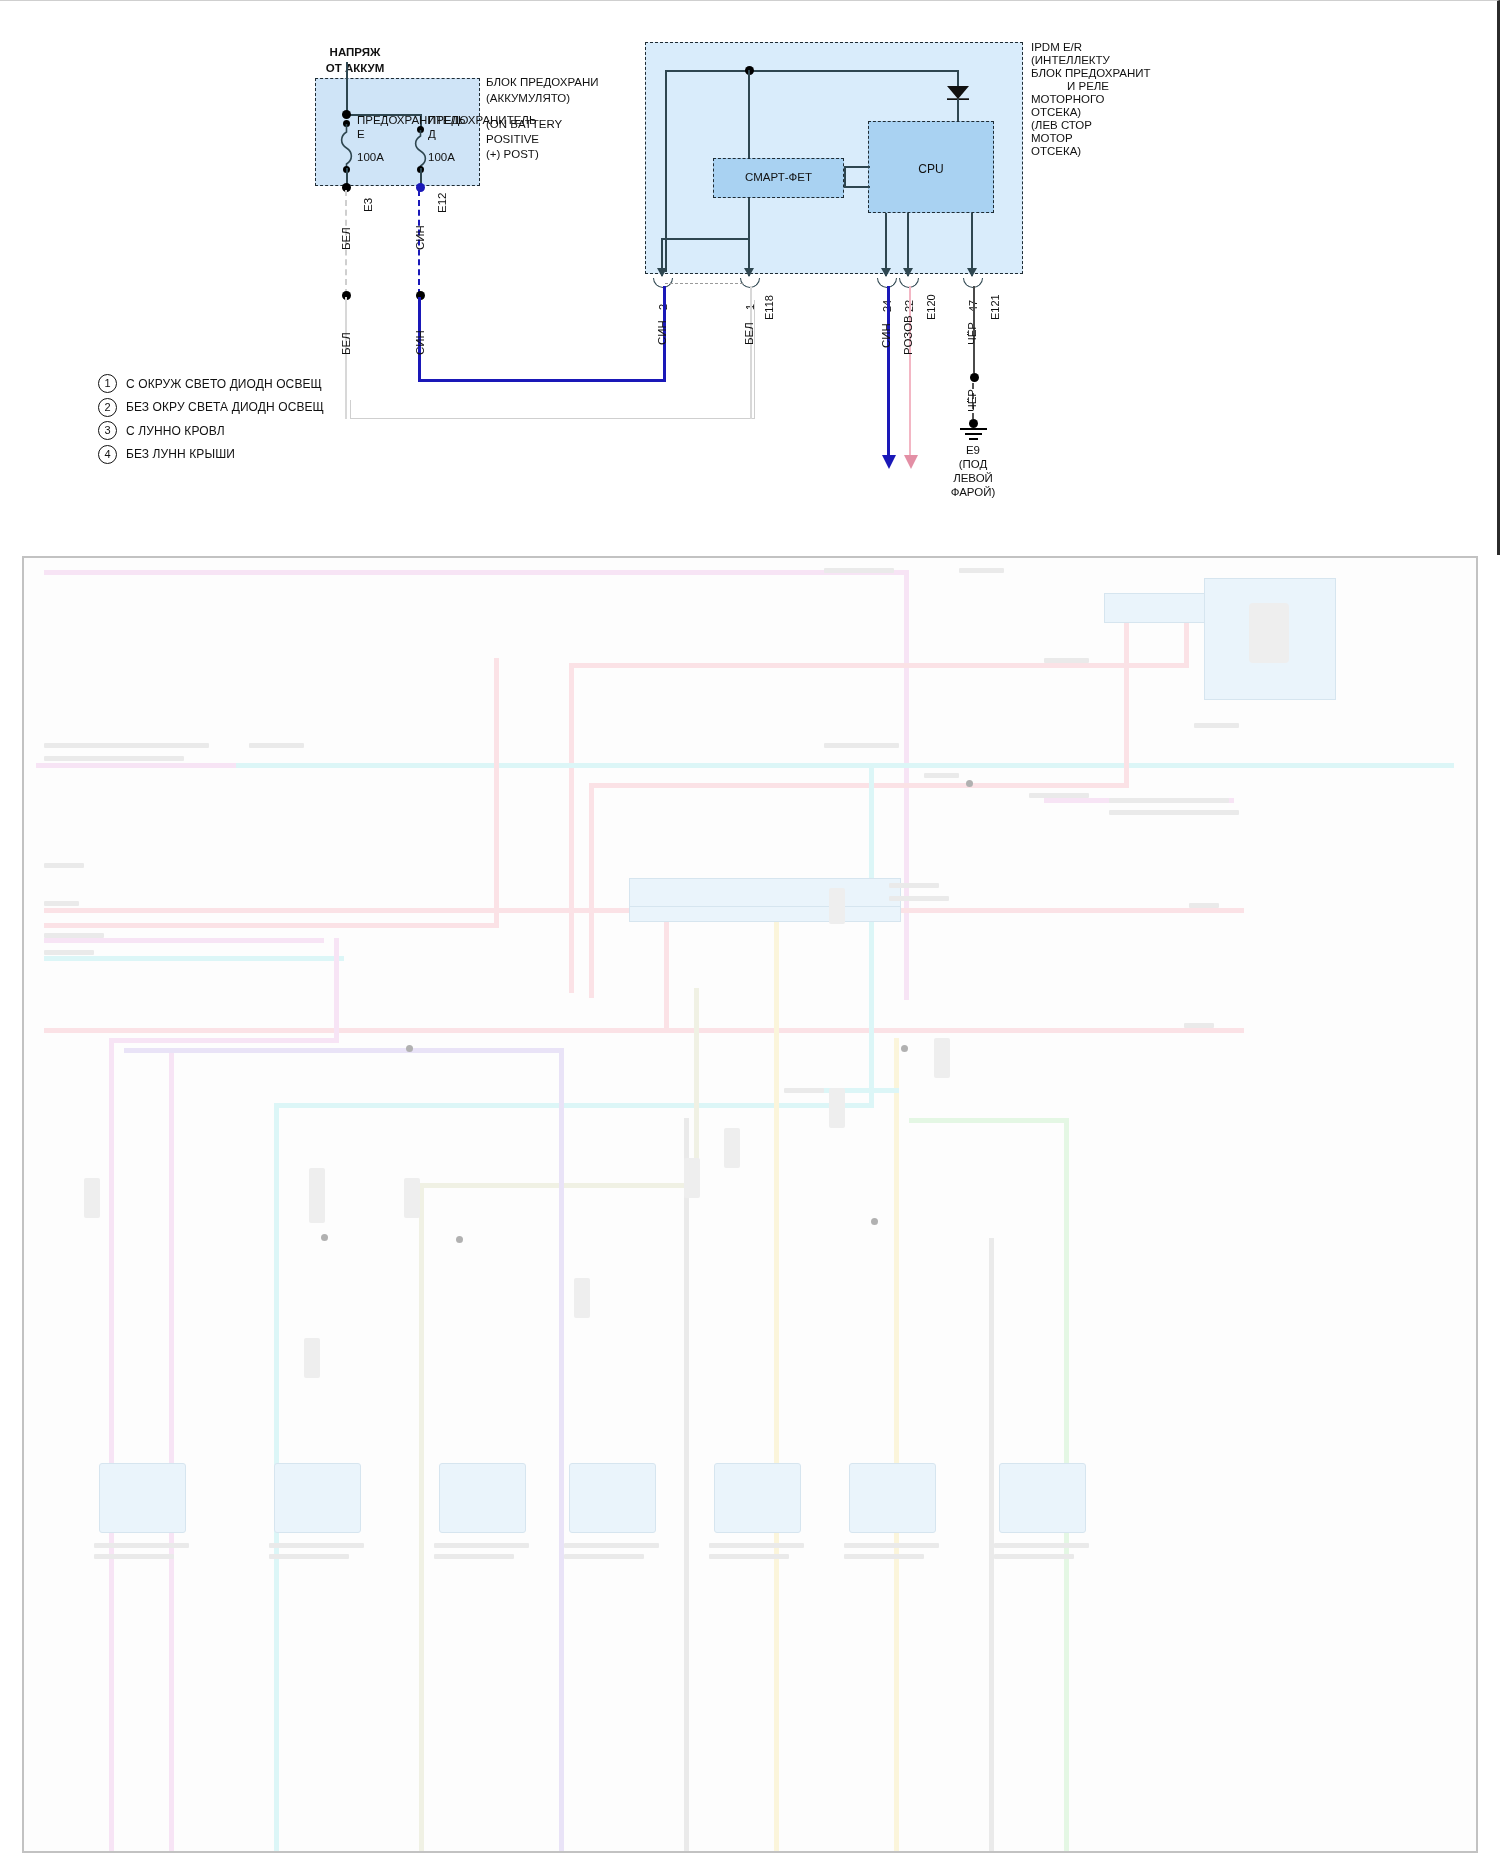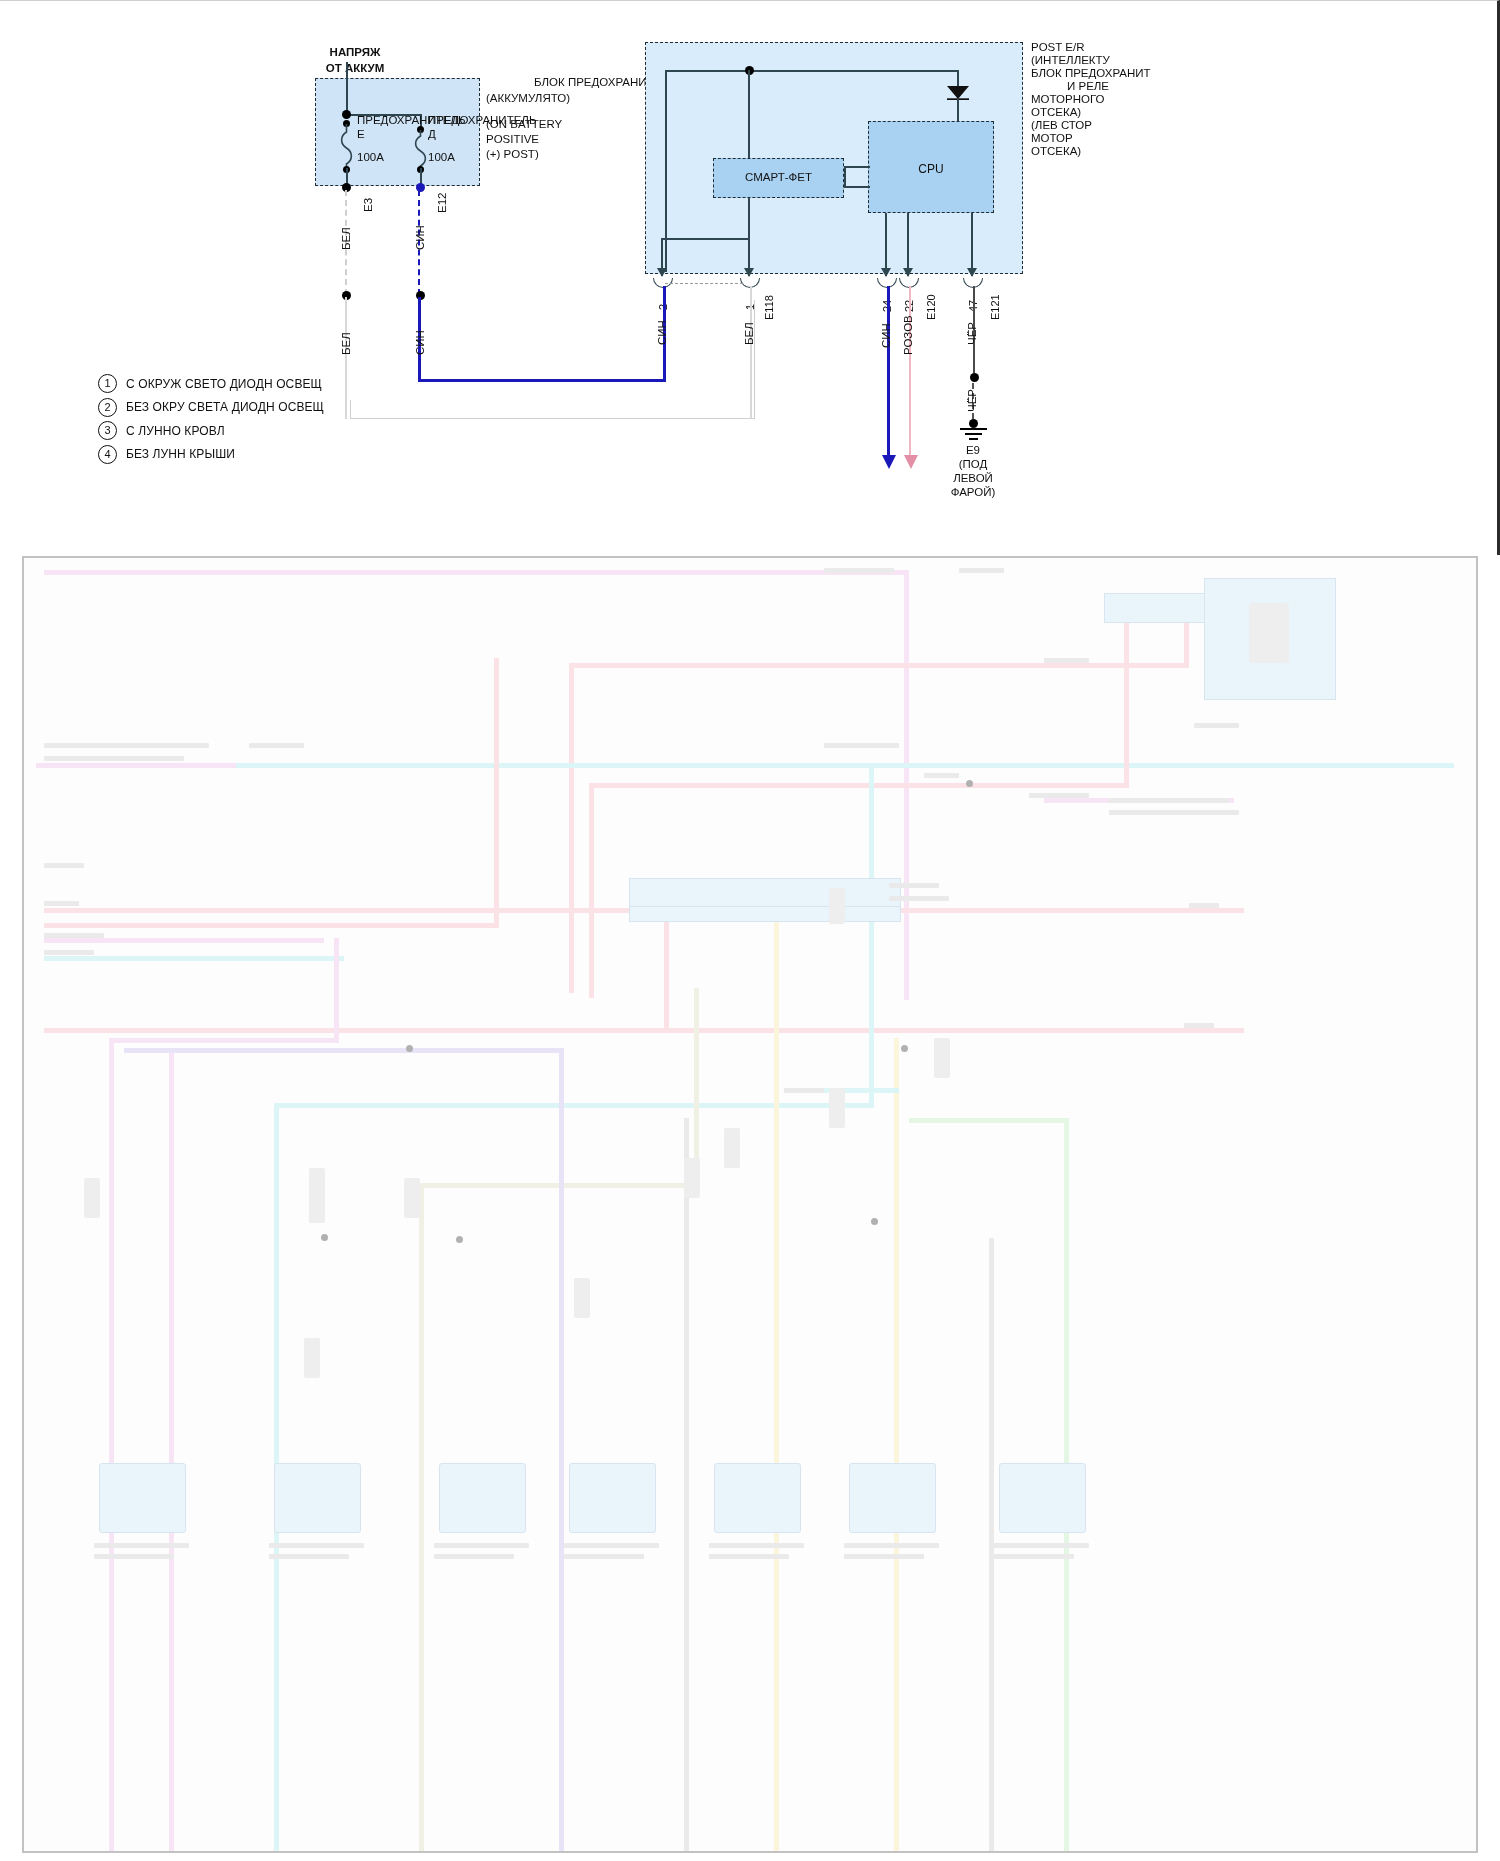--- a/index.html
+++ b/index.html
@@ -80,21 +80,21 @@
 <div id="page">
 
   <div id="sheet-top">
     <div id="sheet-top-border"></div>
 
     <div class="lbl c" style="left:300px;top:46px;width:110px;font-weight:600;">НАПРЯЖ</div>
     <div class="lbl c" style="left:300px;top:62px;width:110px;font-weight:600;">ОТ АККУМ</div>
 
     <div class="dashbox" style="left:315px;top:78px;width:165px;height:108px;"></div>
 
-    <div class="lbl" style="left:486px;top:76px;width:170px;margin-left:48px;">БЛОК ПРЕДОХРАНИ</div>
+    <div class="lbl" style="left:486px;top:76px;width:170px;">БЛОК ПРЕДОХРАНИ</div>
     <div class="lbl" style="left:486px;top:92px;width:170px;">(АККУМУЛЯТО)</div>
     <div class="lbl" style="left:486px;top:118px;width:170px;">(ON BATTERY</div>
     <div class="lbl" style="left:486px;top:133px;width:170px;">POSITIVE</div>
     <div class="lbl" style="left:486px;top:148px;width:170px;">(+) POST)</div>
 
     <div class="w wv" style="left:346px;top:62px;height:56px;"></div>
 
     <div class="w wh" style="left:346px;top:114px;width:75px;"></div>
     <div class="dot" style="left:342px;top:110px;"></div>
     <div class="w wv" style="left:420px;top:114px;height:16px;"></div>
@@ -137,21 +137,21 @@
     <div class="w wh blue" style="left:418px;top:379px;width:248px;height:2.6px;"></div>
     <div class="vlbl" style="left:414px;top:250px;">СИН</div>
     <div class="vlbl" style="left:414px;top:355px;">СИН</div>
 
     <div style="position:absolute;left:350px;top:418px;width:405px;height:1.4px;background:#cfcfcf;"></div>
     <div style="position:absolute;left:350px;top:400px;width:1.4px;height:18px;background:#cfcfcf;"></div>
     <div style="position:absolute;left:754px;top:300px;width:1.4px;height:118px;background:#cfcfcf;"></div>
 
     <div class="dashbox pale" style="left:645px;top:42px;width:378px;height:232px;"></div>
 
-    <div class="lbl" style="left:1031px;top:41px;">POST E/R</div>
+    <div class="lbl" style="left:1031px;top:41px;">IPDM E/R</div>
     <div class="lbl" style="left:1031px;top:54px;">(ИНТЕЛЛЕКТУ</div>
     <div class="lbl" style="left:1031px;top:67px;">БЛОК ПРЕДОХРАНИТ</div>
     <div class="lbl" style="left:1031px;top:80px;padding-left:36px;">И РЕЛЕ</div>
     <div class="lbl" style="left:1031px;top:93px;">МОТОРНОГО</div>
     <div class="lbl" style="left:1031px;top:106px;">ОТСЕКА)</div>
     <div class="lbl" style="left:1031px;top:119px;">(ЛЕВ СТОР</div>
     <div class="lbl" style="left:1031px;top:132px;">МОТОР</div>
     <div class="lbl" style="left:1031px;top:145px;">ОТСЕКА)</div>
 
     <div class="w wh" style="left:665px;top:70px;width:293px;"></div>

